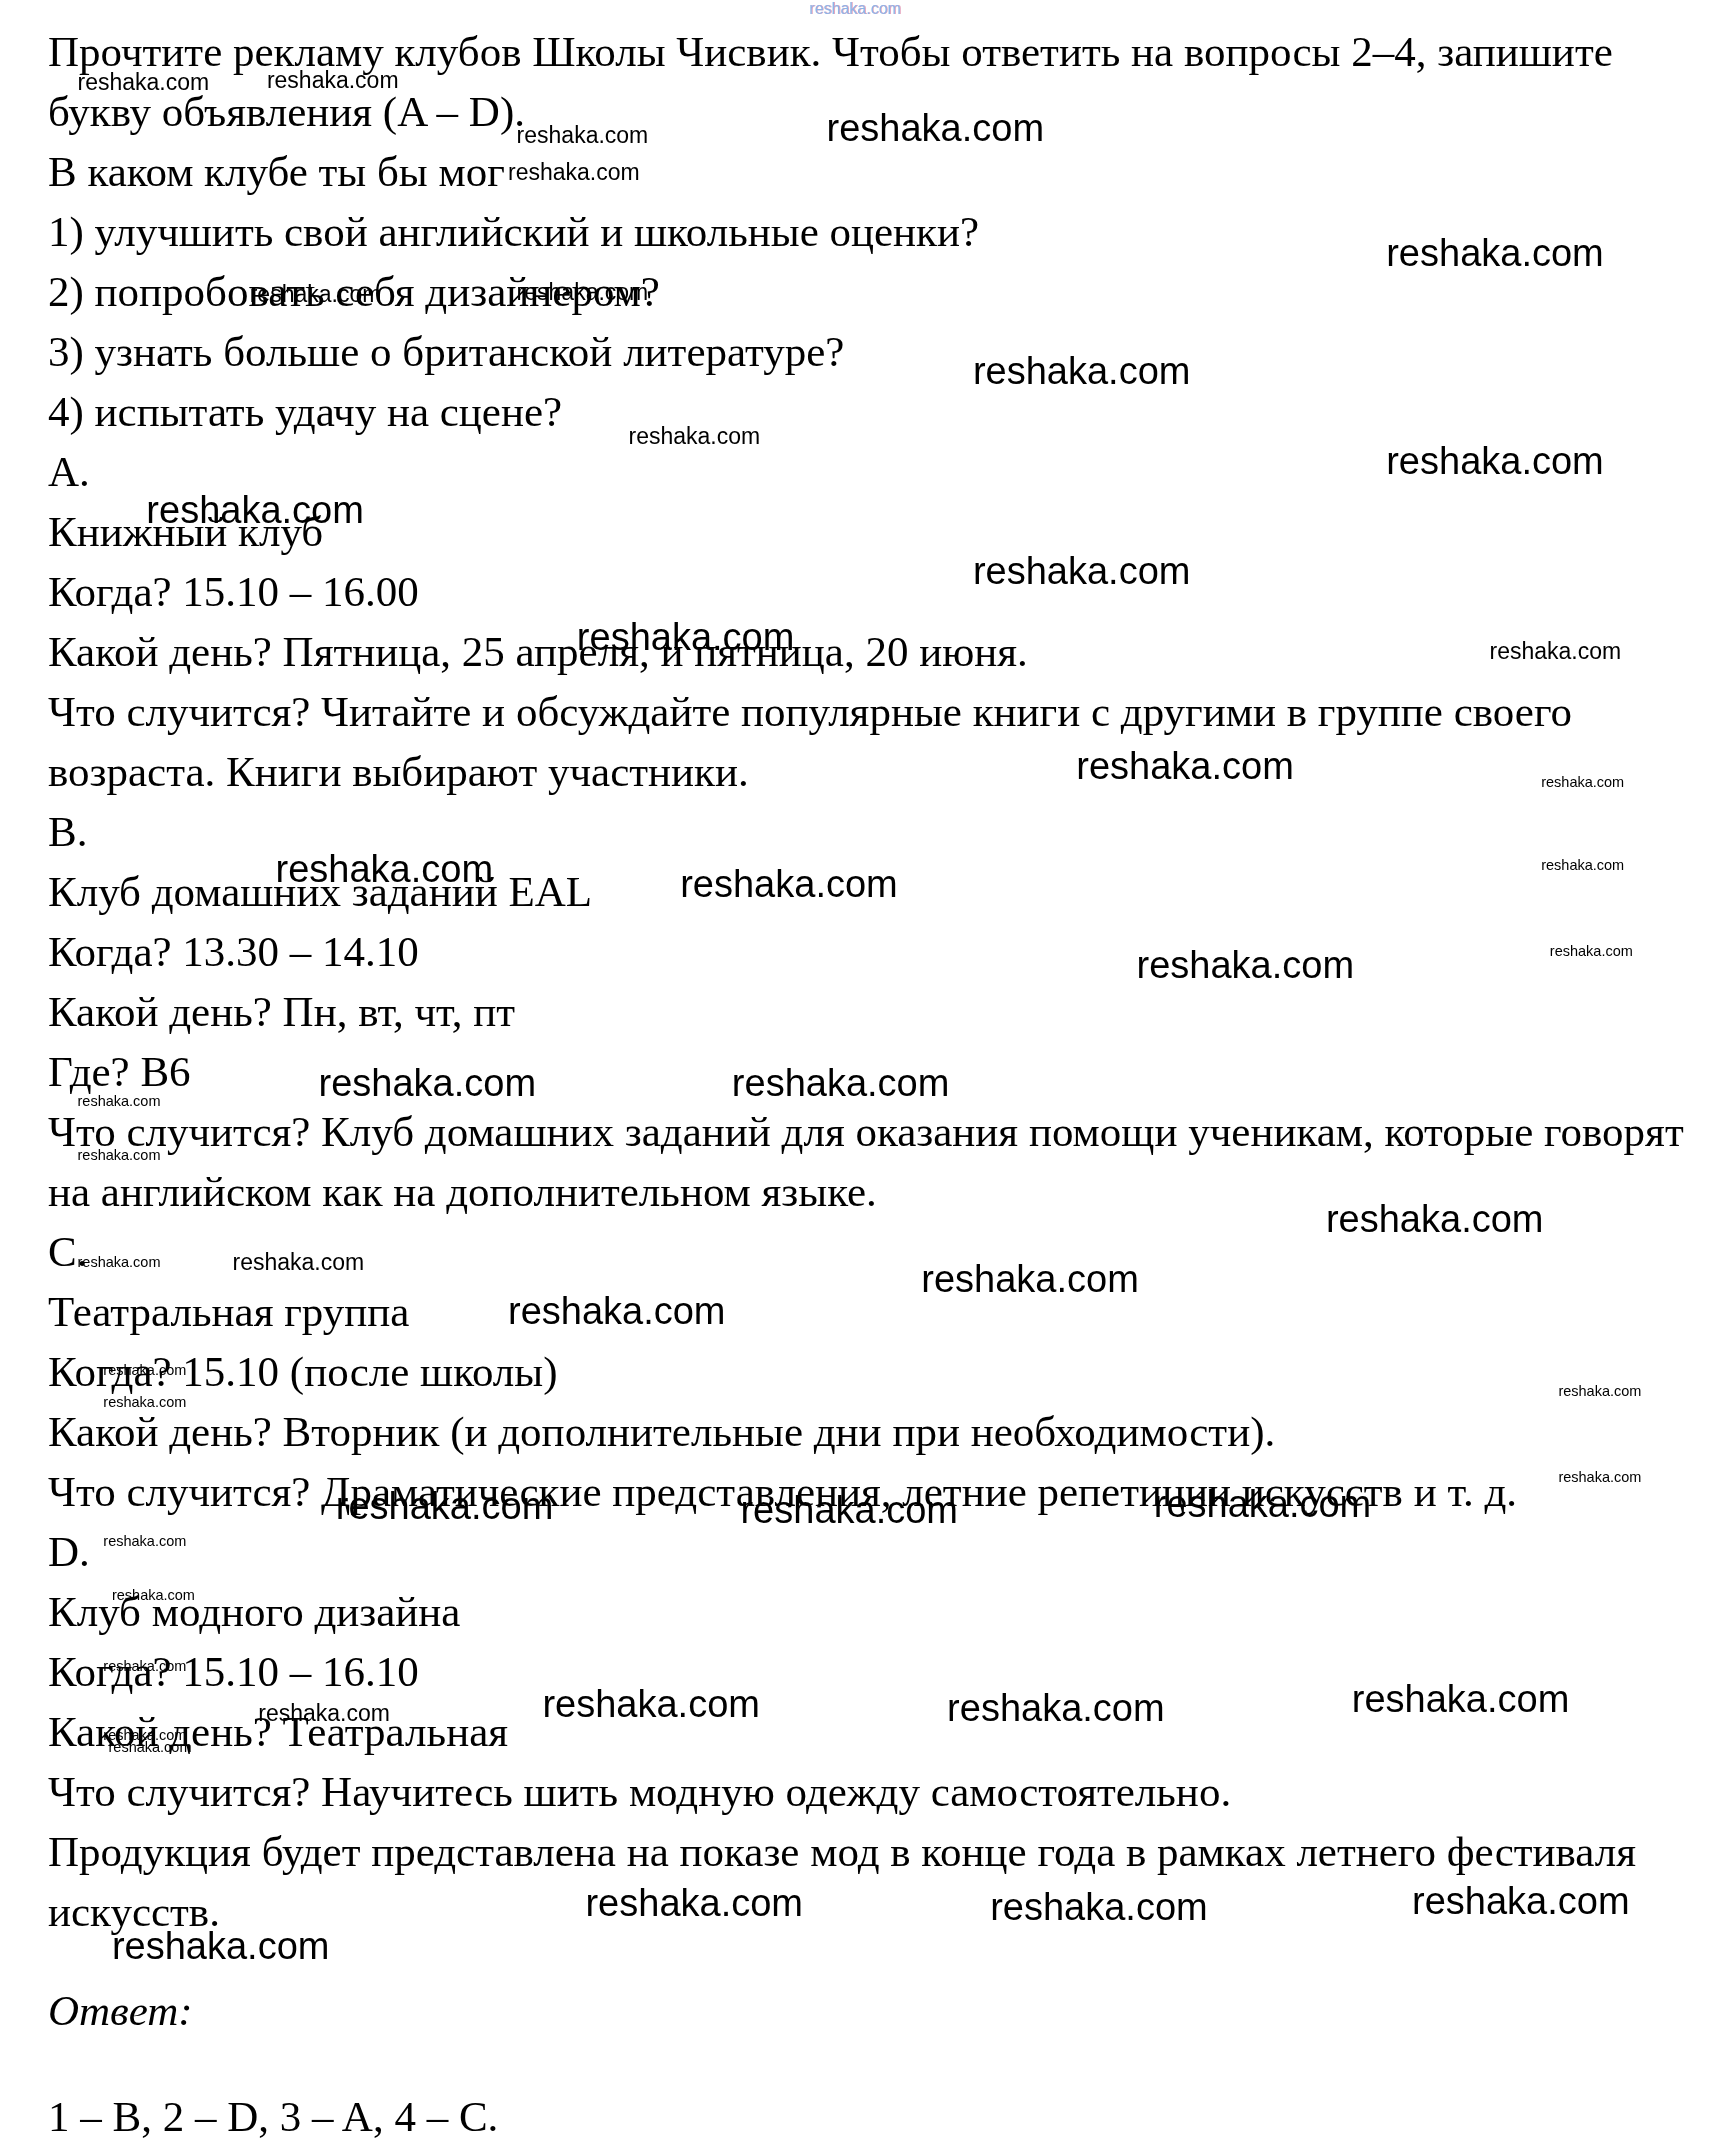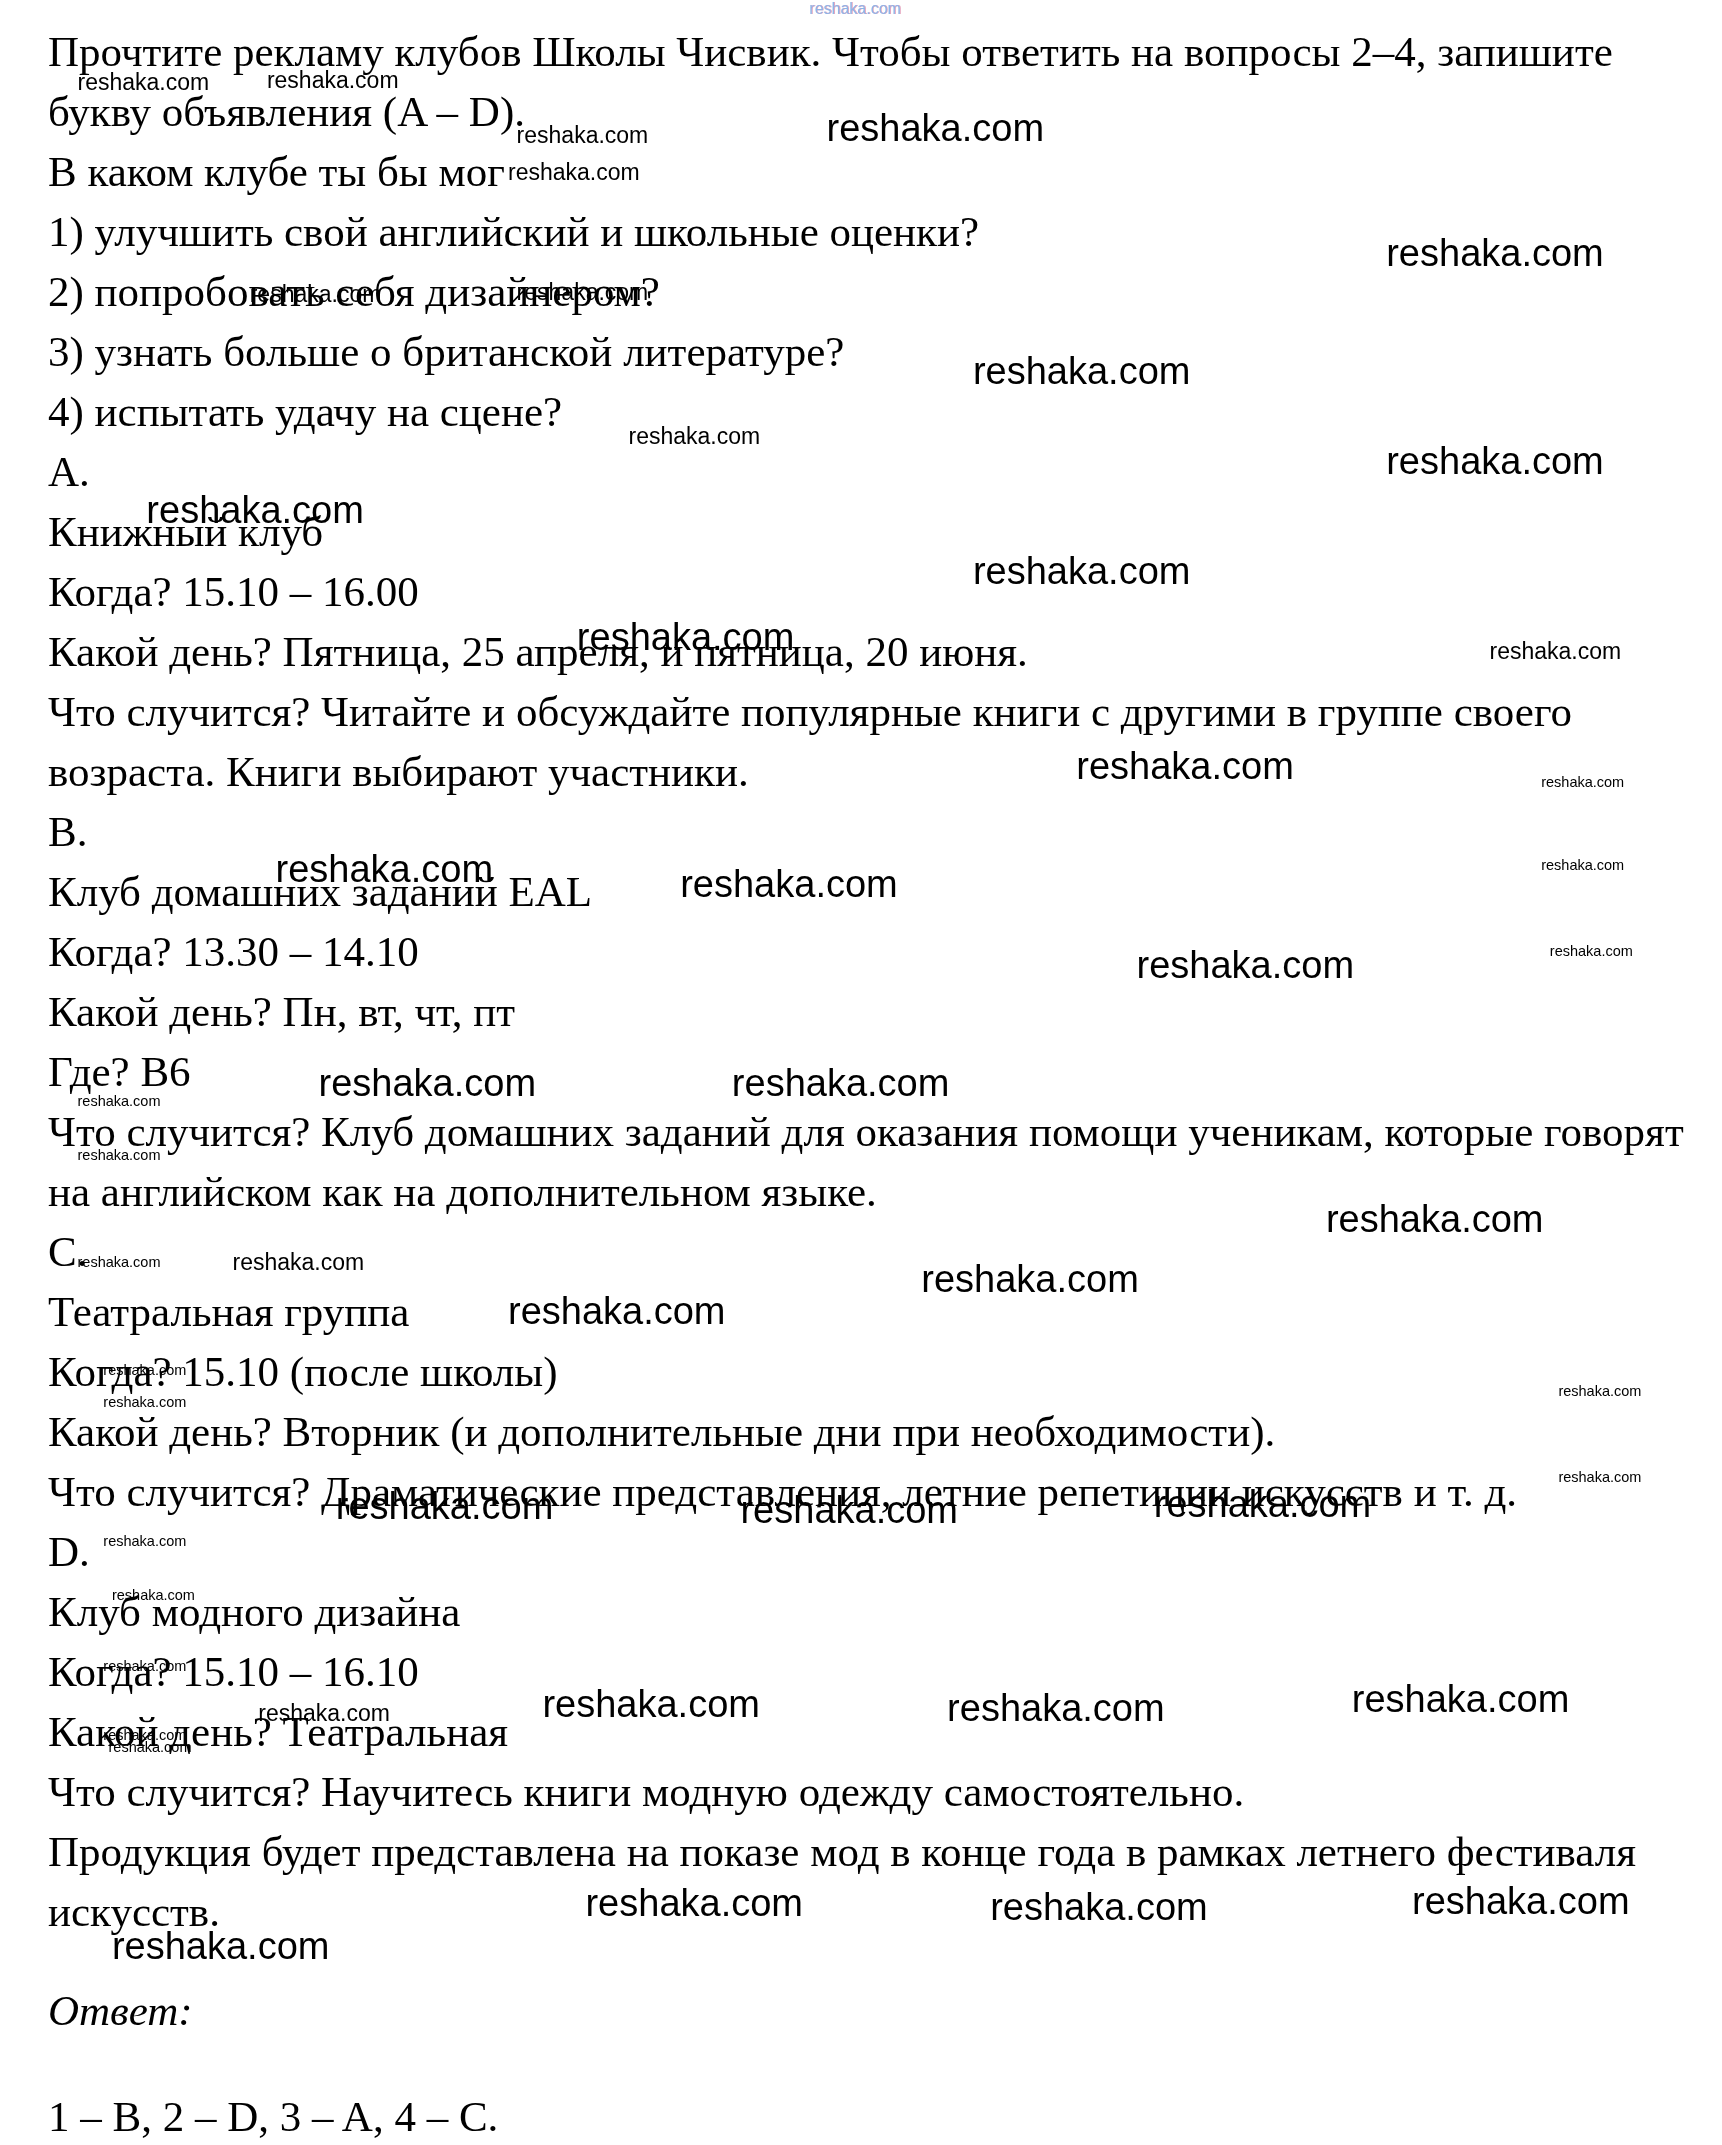--- a/index.html
+++ b/index.html
@@ -88,21 +88,21 @@
       <p>Когда? 15.10 (после школы)</p>
       <p>Какой день? Вторник (и дополнительные дни при необходимости).</p>
       <p>Что случится? Драматические представления, летние репетиции искусств и т. д.</p>
     </section>
 
     <section>
       <p>D.</p>
       <p>Клуб модного дизайна</p>
       <p>Когда? 15.10 – 16.10</p>
       <p>Какой день? Театральная</p>
-      <p>Что случится? Научитесь книги модную одежду самостоятельно.</p>
+      <p>Что случится? Научитесь шить модную одежду самостоятельно.</p>
       <p>Продукция будет представлена на показе мод в конце года в рамках летнего фестиваля искусств.</p>
     </section>
 
     <p class="answer-label">Ответ:</p>
     <p class="answer-line">1 – B, 2 – D, 3 – A, 4 – C.</p>
   </div>
 
   <div class="watermarks">
       <span class="wm c" style="left: 47%; top: 0.05%;">reshaka.com</span>
       <span class="wm s" style="left: 4.5%; top: 3.3%;">reshaka.com</span>

